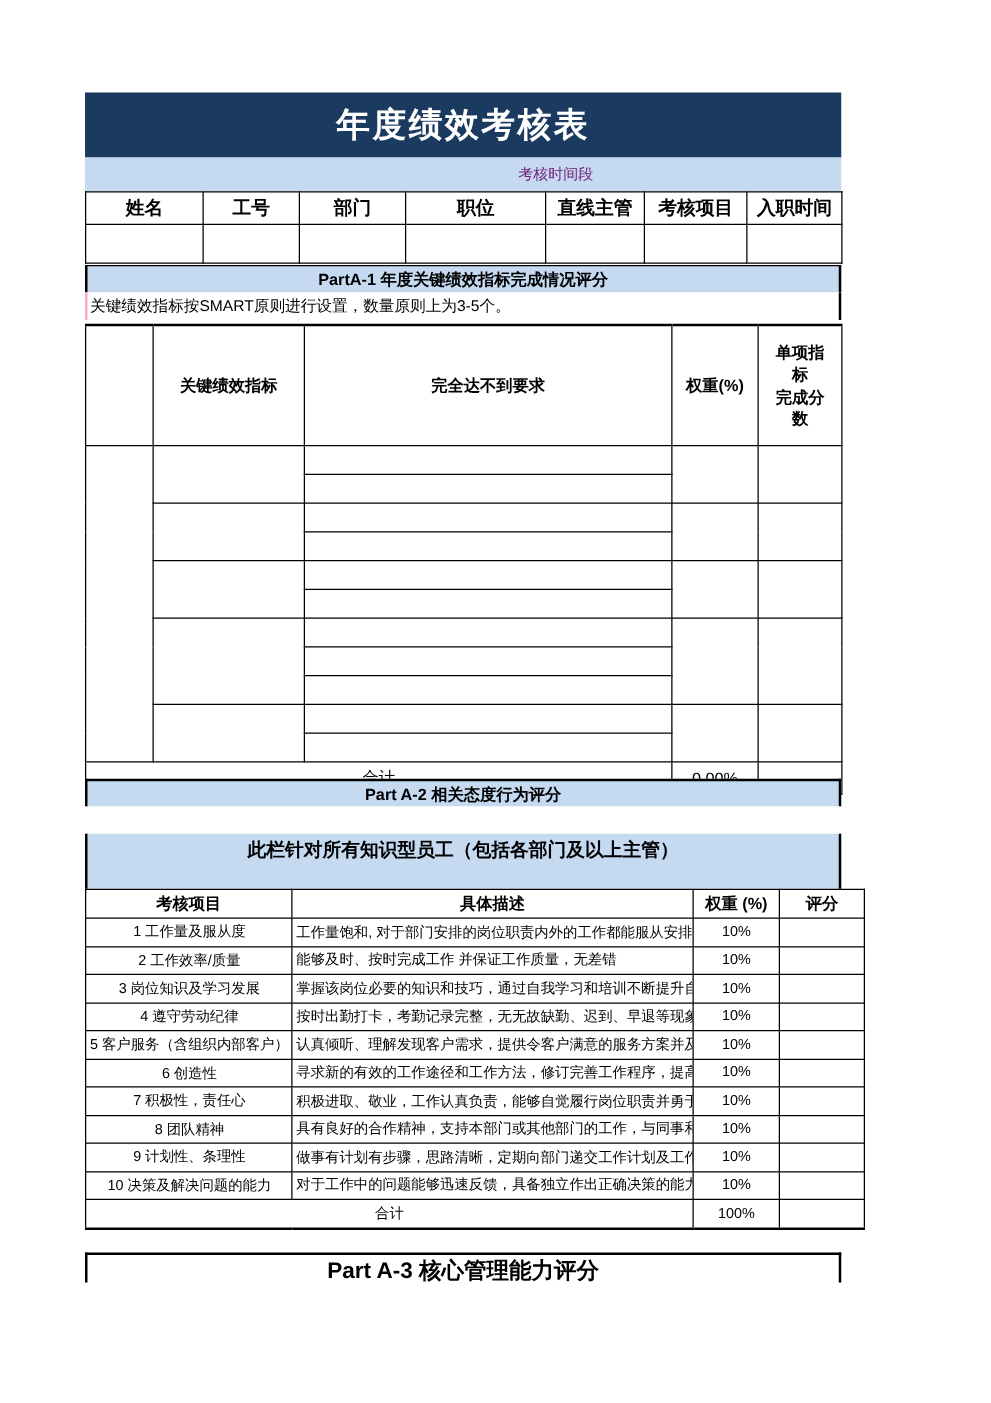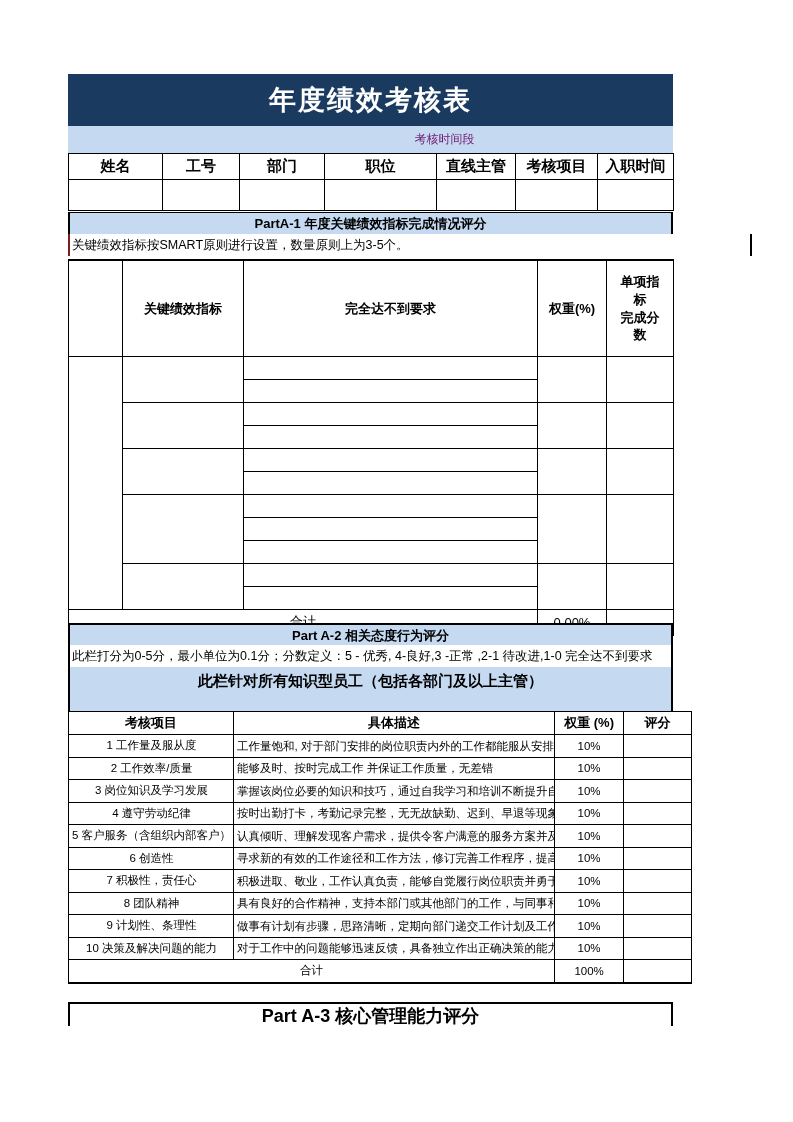--- a/index.html
+++ b/index.html
@@ -118,22 +118,22 @@
     overflow: hidden;
     white-space: nowrap;
   }
 
   
   .a1-banner {
     position: absolute; left: 68px; top: 212px; width: 605px;
     border-top: 1px solid #000;
   }
   .a1-note {
-    position: absolute; left: 68px; top: 234px; width: 684px;
-    border-left: 2px solid #7f1d1d; border-right: 2px solid #000;
+    position: absolute; left: 68px; top: 234px; width: 605px;
+    border-left: 2px solid #f9a8d4; border-right: 2px solid #000;
     border-bottom: none;
   }
   .a1-wrap { position: absolute; left: 68px; top: 259px; }
   .a1-wrap td { font-size: 13px; }
   .a1-wrap td.hdr { font-weight: bold; text-align: center; }
   .a1-hdr-h { height: 95px; }
   .a1-tot   { height: 24px; font-size: 13px; }
 
   
   .a2-banner {
@@ -327,23 +327,20 @@
         <td class="c a1-tot thick-bottom">0.00%</td>
         <td class="a1-tot thick-bottom"></td>
       </tr>
     </tbody>
       </table>
   </div>
 
   <div class="sec-banner a2-banner">
     <span>Part A-2 相关态度行为评分</span>
   </div>
-  <div class="sec-note a2-note">
-    <span>此栏打分为0-5分，最小单位为0.1分；分数定义：5 - 优秀, 4-良好,3 -正常 ,2-1 待改进,1-0 完全达不到要求</span>
-  </div>
   <div class="a2-subtitle">
     <span>此栏针对所有知识型员工（包括各部门及以上主管）</span>
   </div>
 
   <div class="a2-wrap">
     <table class="grid">
       <colgroup>
         <col style="width:147px">
           <col style="width:321px">
           <col style="width:69px">

